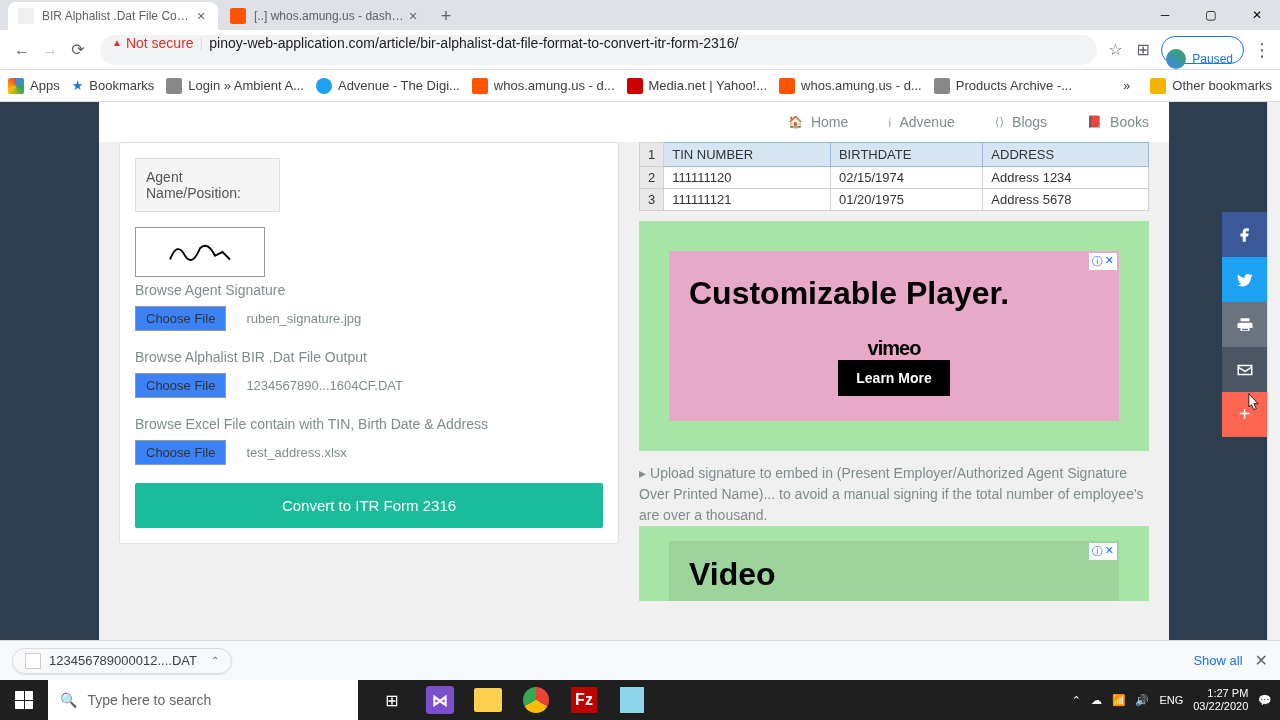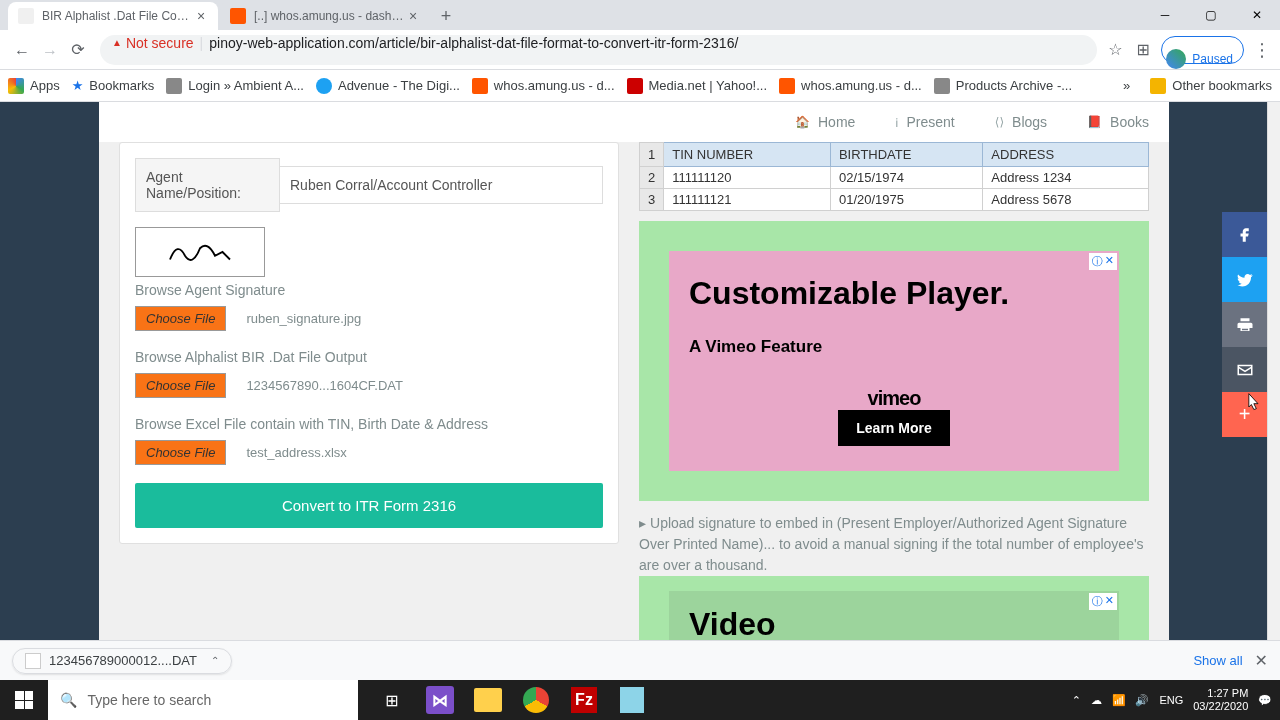--- a/index.html
+++ b/index.html
@@ -48,21 +48,21 @@
 .main-content { position: absolute; top: 40px; left: 99px; right: 111px; bottom: 0; display: flex; gap: 20px; padding: 0 20px; }
 
 .form-card { width: 500px; background: #fff; border: 1px solid #e0e0e0; border-radius: 3px; padding: 15px; height: fit-content; }
 .form-row { display: flex; align-items: center; margin-bottom: 15px; }
 .row-label { width: 145px; padding: 10px; background: #f5f5f5; border: 1px solid #ddd; font-size: 14px; color: #555; }
 .row-input { flex: 1; padding: 10px; border: 1px solid #ddd; border-left: none; font-size: 14px; color: #555; background:#fff;}
 .sig-box { width: 130px; height: 50px; border: 1px solid #999; display: flex; align-items: center; justify-content: center; margin-bottom: 5px; background:#fff;}
 .sig-svg { width: 80px; height: 30px; }
 .browse-label { font-size: 14px; color: #7f8c8d; margin-bottom: 8px; display:block;}
 .file-row { display: flex; align-items: center; margin-bottom: 18px; }
-.choose-btn { border: 1px solid #999; background: #f97316; padding: 4px 10px; font-size: 13px; color: #333; font-style: italic; }
+.choose-btn { border: 1px solid #999; background: #3b82f6; padding: 4px 10px; font-size: 13px; color: #333; }
 .file-name { font-size: 13px; color: #7f8c8d; margin-left: 20px; }
 .convert-btn { width: 100%; background: #1abc9c; color: #fff; border: none; padding: 14px; font-size: 15px; border-radius: 2px; }
 
 .right-col { flex: 1; }
 .excel-table { width: 100%; border-collapse: collapse; font-size: 13px; margin-bottom: 10px; background:#fff;}
 .excel-table th { background: #d6e5f3; border: 1px solid #9bb7d5; padding: 4px 8px; text-align: left; font-weight: normal; color:#333;}
 .excel-table td { border: 1px solid #d0d0d0; padding: 3px 8px; color:#333;}
 .rownum { background: #e8e8e8; width: 20px; text-align: center; color:#666;}
 
 .ad-wrapper { background: #a8e6a8; padding: 30px; position: relative; margin-bottom: 12px;}
@@ -226,38 +226,37 @@
     </div>
     <div class="scroll-track-right"></div>
 
     <div class="site-nav">
       <div class="nav-item">
           <span class="nav-ico">🏠</span>
           <span>Home</span>
         </div>
       <div class="nav-item">
           <span class="nav-ico">ℹ</span>
-          <span>Present</span>
+          <span>Advenue</span>
         </div>
       <div class="nav-item">
           <span class="nav-ico">⟨⟩</span>
           <span>Blogs</span>
         </div>
       <div class="nav-item">
           <span class="nav-ico">📕</span>
           <span>Books</span>
         </div>
     </div>
 
     <div class="main-content">
 
       <div class="form-card">
         <div class="form-row">
           <div class="row-label">Agent Name/Position:</div>
-          <input class="row-input" value="Ruben Corral/Account Controller" style="">
         </div>
         <div class="sig-box">
           <svg class="sig-svg" viewBox="0 0 100 40">
               <path d="M10 30 Q20 5 30 25 Q40 40 50 15 Q60 5 70 25 L80 20 L90 30" stroke="#000" stroke-width="2.5" fill="none"></path>
             </svg>
         </div>
         <span class="browse-label">Browse Agent Signature</span>
         <div class="file-row">
           <button class="choose-btn">Choose File</button>
           <span class="file-name">ruben_signature.jpg</span>
@@ -299,21 +298,20 @@
         </tbody>
           </table>
 
         <div class="ad-wrapper">
           <div class="ad-box">
             <div class="ad-close">
                 <span>ⓘ</span>
                 <span>✕</span>
               </div>
             <div class="ad-title">Customizable Player.</div>
-            <div class="ad-sub">A Vimeo Feature</div>
             <div class="ad-bottom">
               <span class="vimeo-logo">vimeo</span>
               <button class="learn-btn">Learn More</button>
             </div>
           </div>
         </div>
 
         <div class="note"><span class="note-caret">▸</span><span>Upload signature to embed in (Present Employer/Authorized Agent Signature Over Printed Name)... to avoid a manual signing if the total number of employee's are over a thousand.</span></div>
 
         <div class="ad-wrapper2">

